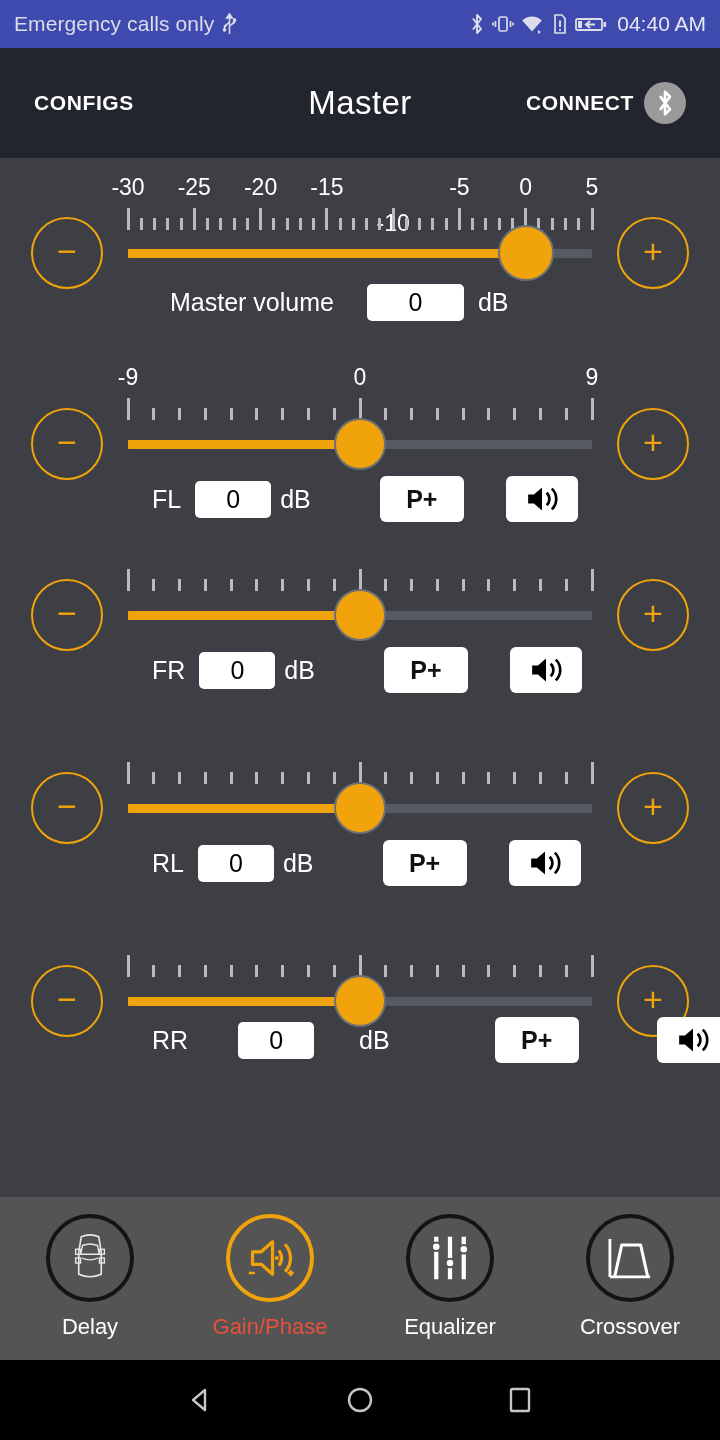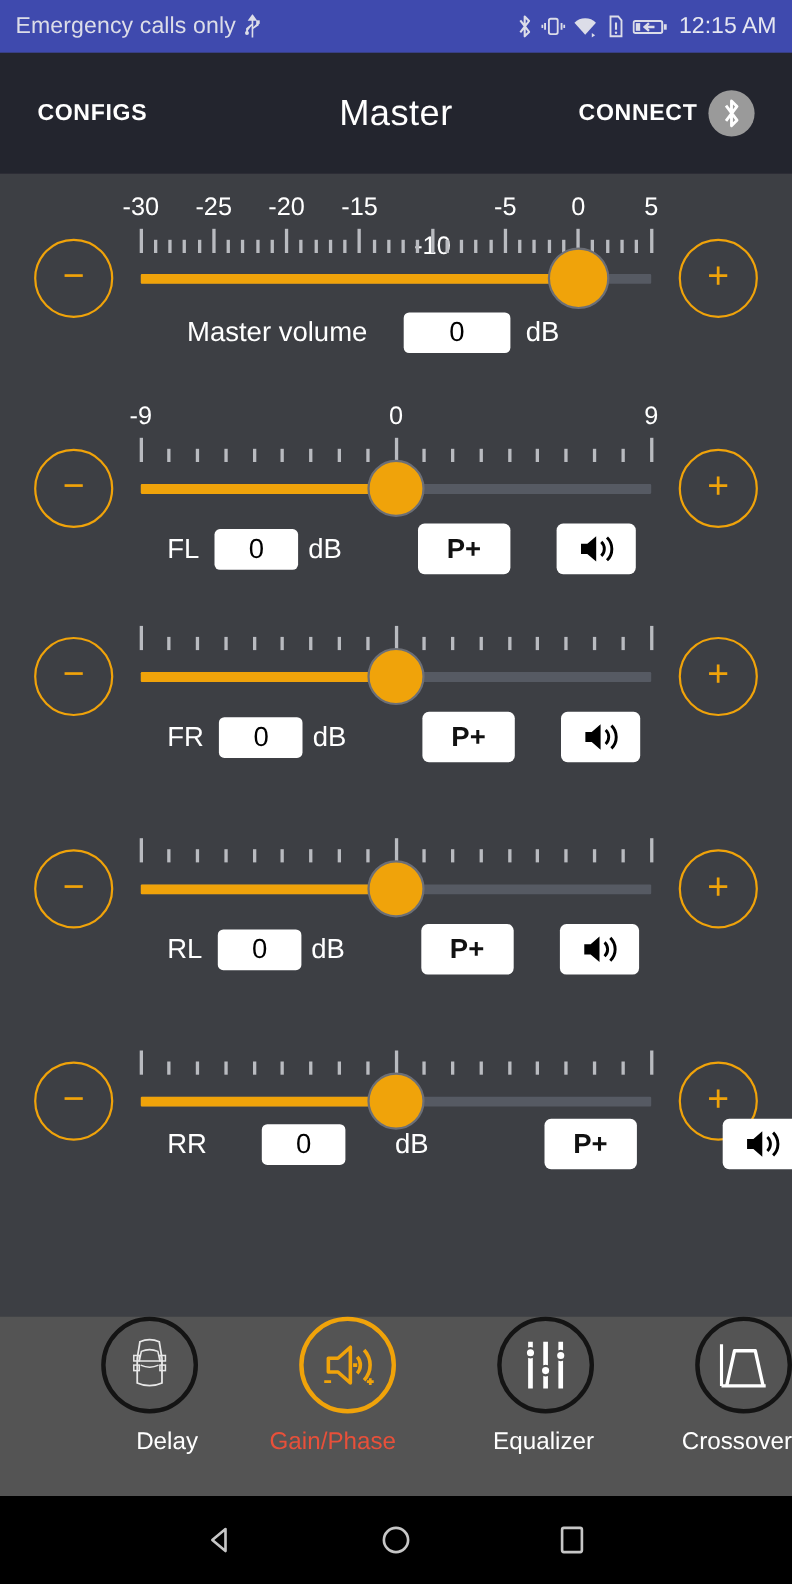--- a/index.html
+++ b/index.html
@@ -99,21 +99,22 @@
     align-items:center; justify-content:center; color:#000000;
   }
   .wbtn .txt{ font-size:25px; font-weight:bold; color:#111; }
 
   
   .bottomnav{
     position:absolute; left:0; top:1197px; width:720px; height:163px;
     background:#545454; display:flex; align-items:flex-start;
   }
   .navitem{
-    flex:1; display:flex; flex-direction:column; align-items:flex-end;
+    flex:1; display:flex; flex-direction:column; align-items:center;
+    padding-top:17px;
   }
   .nav-circle{
     width:88px; height:88px; border-radius:50%;
     border:4px solid #141414; display:flex; align-items:center; justify-content:center;
   }
   .navitem.active .nav-circle{ border-color:#f0a30a; }
   .nav-label{ margin-top:12px; font-size:22px; color:#ffffff; }
   .navitem.active .nav-label{ color:#e8503a; }
 
   
@@ -151,21 +152,21 @@
       <path d="M3 3 L10 3 L13 6.5 L13 21 L3 21 Z" stroke="#dcdde8" stroke-width="1.7" fill="none"></path>
       <path d="M8 8.5 L8 15" stroke="#dcdde8" stroke-width="1.9"></path>
       <circle cx="8" cy="17.8" r="1.1" fill="#dcdde8"></circle>
     </svg>
     <svg class="sb-ico" width="32" height="24" viewBox="0 0 32 24">
       <rect x="1" y="7" width="26" height="11" rx="1.6" stroke="#dcdde8" stroke-width="1.8" fill="none"></rect>
       <rect x="28.5" y="10" width="2.6" height="5" fill="#dcdde8"></rect>
       <path d="M20 12.5 L11 12.5 M15 9 L11 12.5 L15 16" stroke="#dcdde8" stroke-width="2.2" fill="none"></path>
       <rect x="3" y="9" width="4" height="7" fill="#dcdde8"></rect>
     </svg>
-    <span class="sb-time">12:15 AM</span>
+    <span class="sb-time">04:40 AM</span>
   </div>
 </div>
 
 <div class="appbar">
   <div class="appbar-left">CONFIGS</div>
   <div class="appbar-title">Master</div>
   <div class="appbar-right">
     <span class="lbl">CONNECT</span>
     <span class="bt-badge">
       <svg width="24" height="30" viewBox="0 0 16 24">

